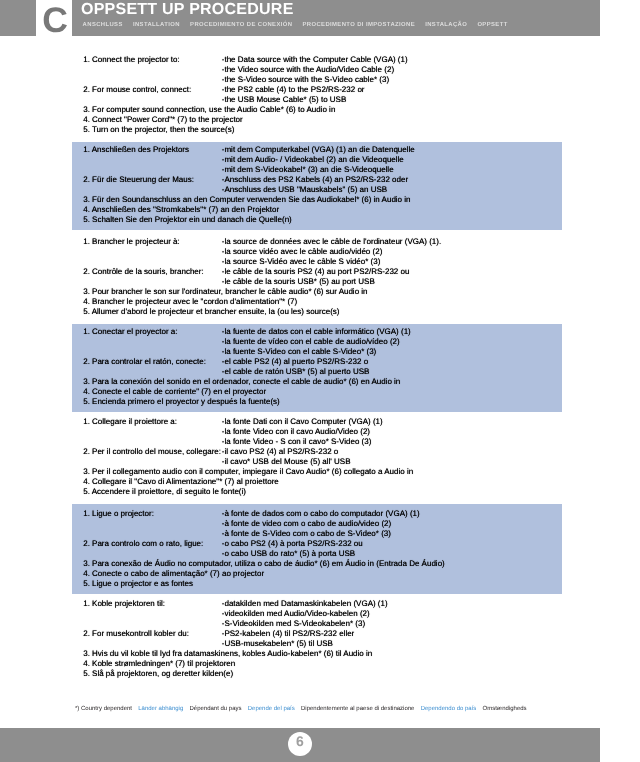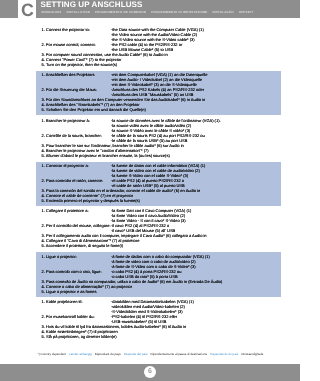--- a/index.html
+++ b/index.html
@@ -29,21 +29,21 @@
   .fsep{display:inline-block;width:3.1px;}
 </style>
 </head>
 <body>
 
 <div class="page">
 
   <div class="hdr-left"></div>
   <div class="hdr-right"></div>
   <div class="hdr-letter">C</div>
-  <div class="hdr-title">SETTING UP ANSCHLUSS</div>
+  <div class="hdr-title">OPPSETT UP PROCEDURE</div>
   <div class="hdr-sub">ANSCHLUSS     INSTALLATION     PROCEDIMIENTO DE CONEXIÓN     PROCEDIMENTO DI IMPOSTAZIONE     INSTALAÇÃO     OPPSETT</div>
 
   <div id="sections">
       <div class="ln lc" style="top: 28px;">1. Connect the projector to:</div>
       <div class="ln lc" style="top: 43px;">2. For mouse control, connect:</div>
       <div class="ln lc" style="top: 53px;">3. For computer sound connection, use the Audio Cable* (6) to Audio in</div>
       <div class="ln lc" style="top: 58px;">4. Connect "Power Cord"* (7) to the projector</div>
       <div class="ln lc" style="top: 63px;">5. Turn on the projector, then the source(s)</div>
       <div class="ln rc" style="top: 28px;">-the Data source with the Computer Cable (VGA) (1)</div>
       <div class="ln rc" style="top: 33px;">-the Video source with the Audio/Video Cable (2)</div>

